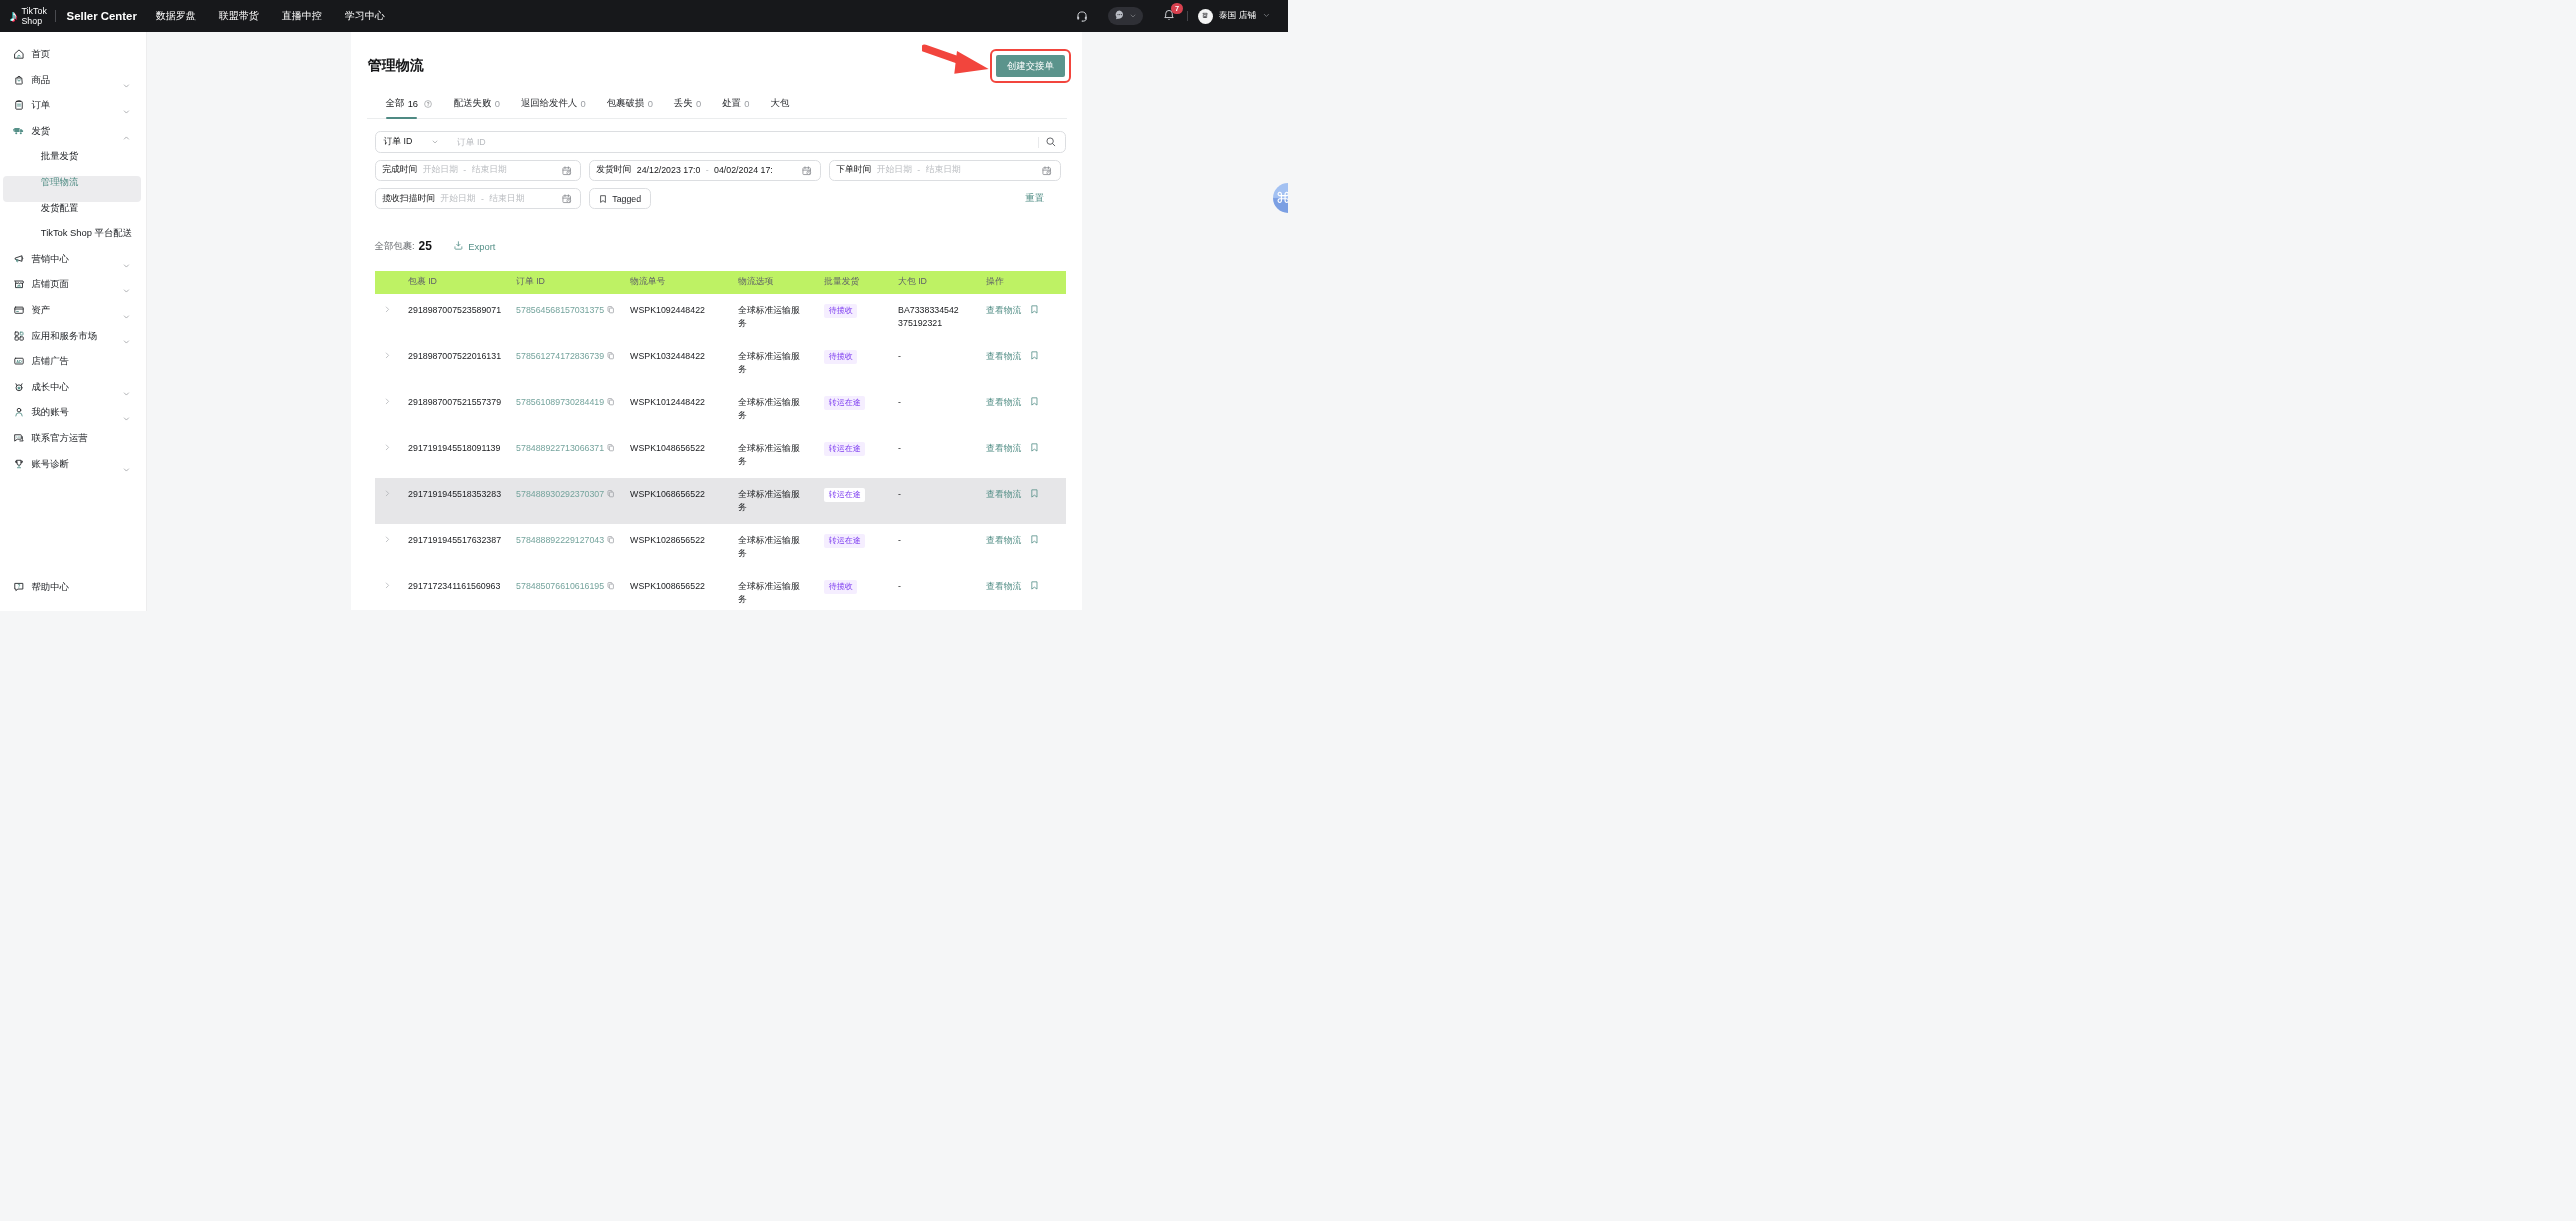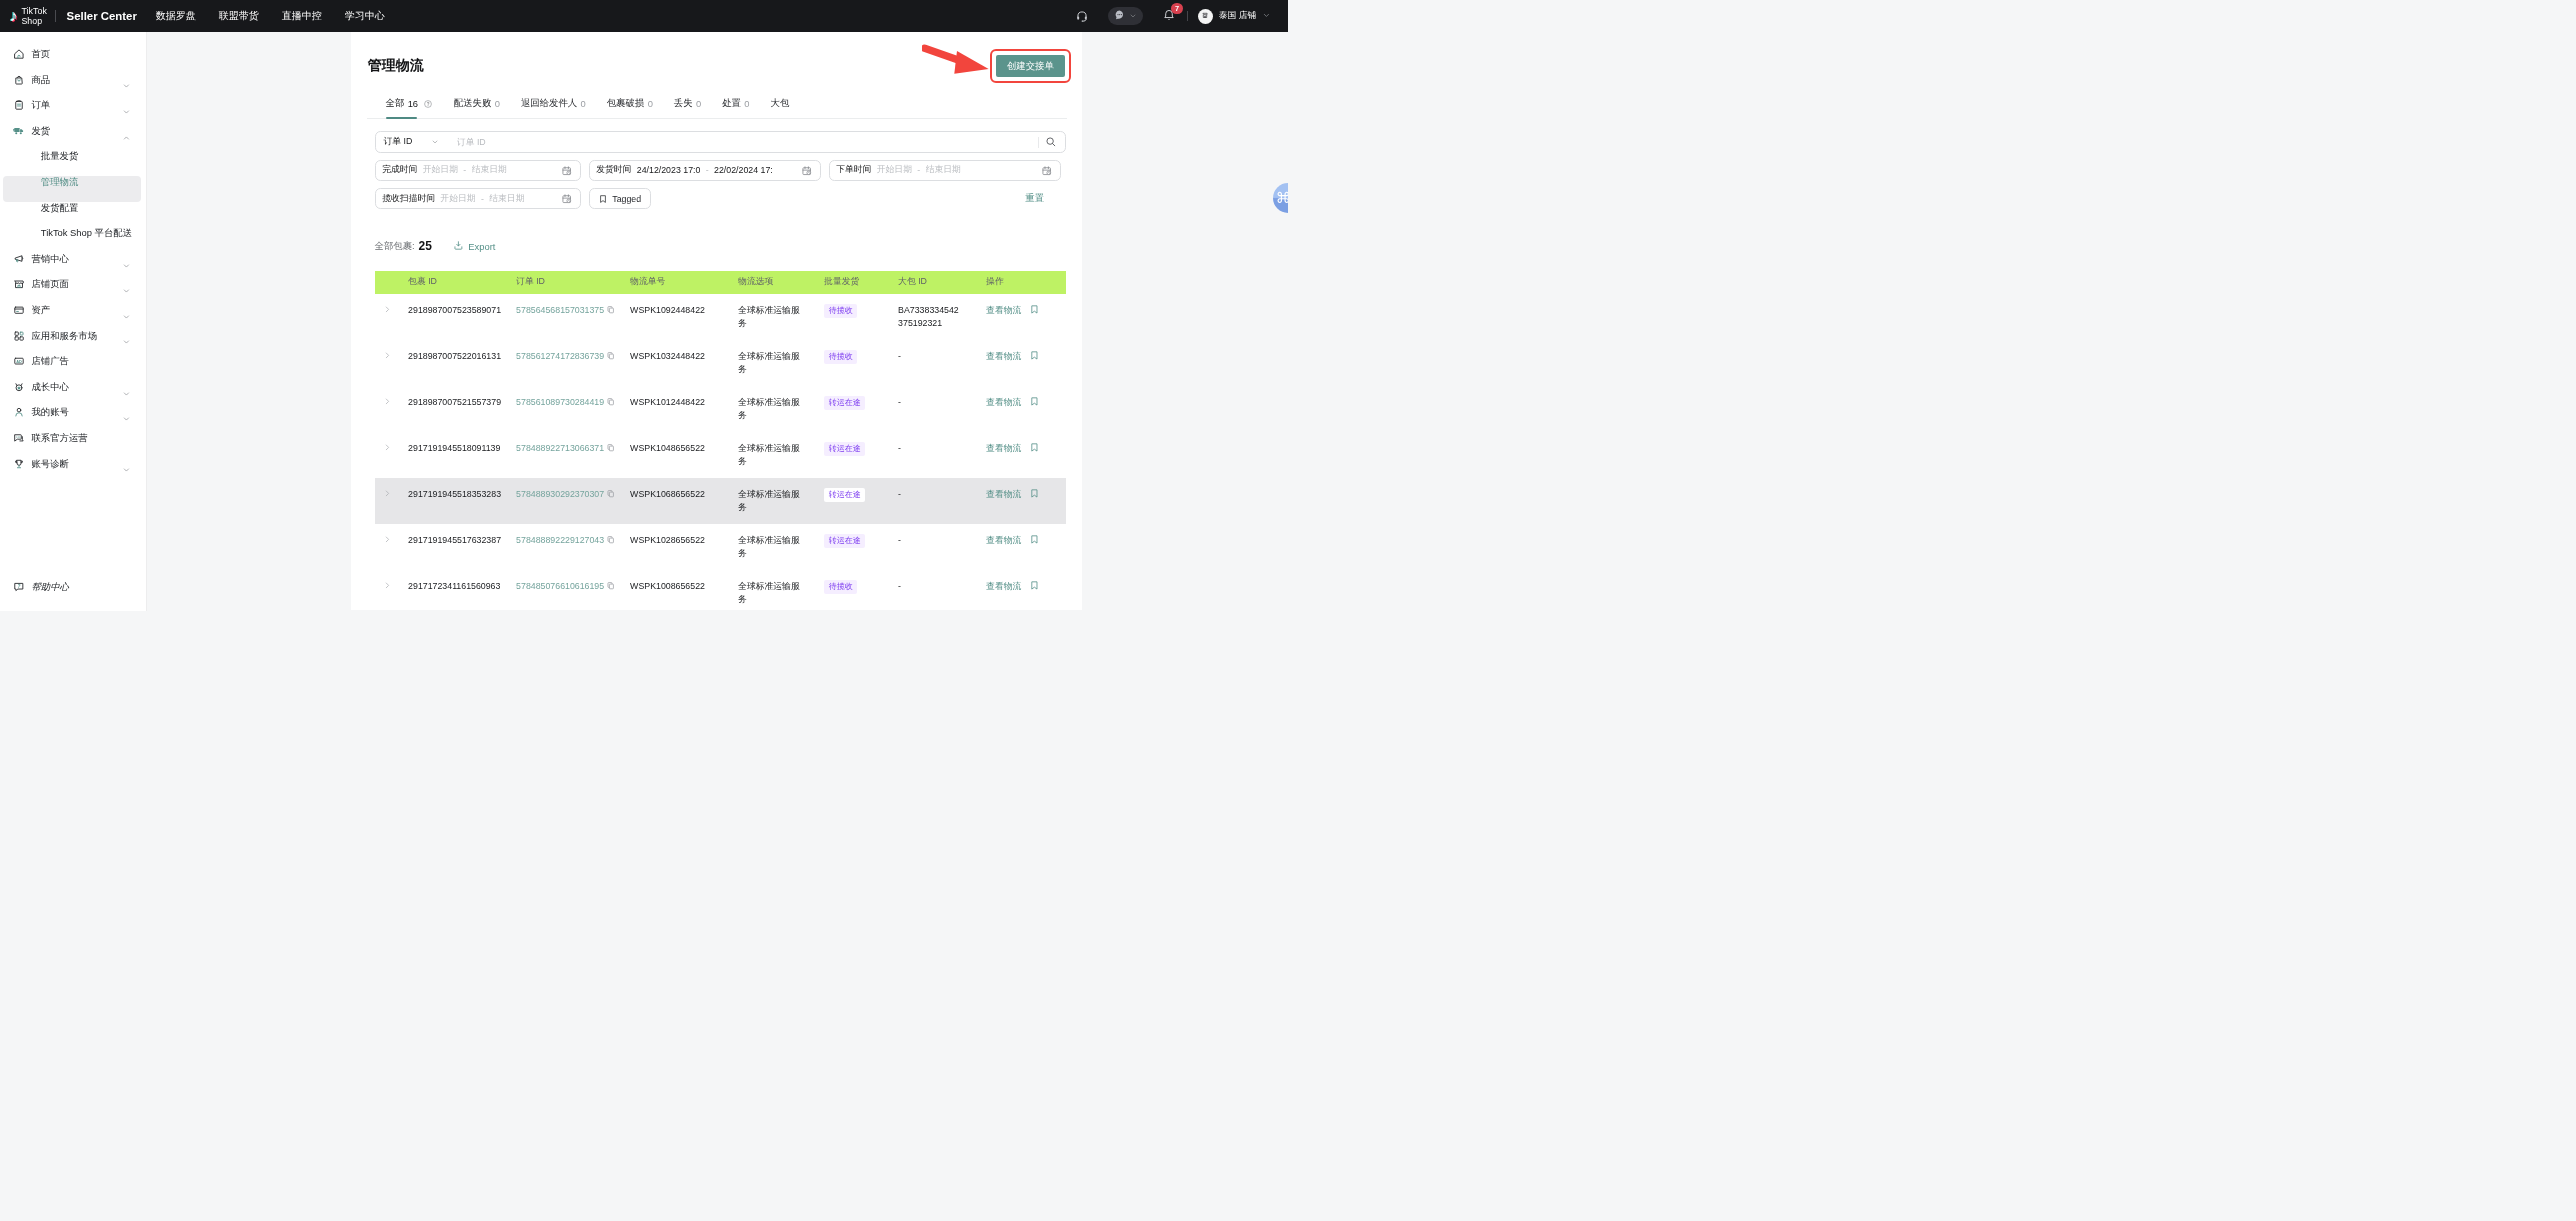--- a/index.html
+++ b/index.html
@@ -29,21 +29,21 @@
   .store-name { color:#fff; font-size:8.8px; white-space:nowrap; }
 
   
   .sidebar { position:absolute; top:32px; left:0; bottom:0; width:147px; background:#fff; border-right:0.7px solid #ededee; padding-top:16px; z-index:20; }
   .sb-item { height:25.6px; display:flex; align-items:flex-start; padding-left:9.4px; position:relative; cursor:pointer; margin:0 5.4px 0 3.4px; border-radius:4px; }
   .sb-item .sb-label { font-size:9.4px; color:#202327; margin-left:6.7px; white-space:nowrap; }
   .sb-item.sub .sb-label { margin-left:28px; }
   .sb-item.selected { background:#ececee; }
   .sb-item.selected .sb-label { color:#4e8b83; font-weight:500; }
   .sb-chev { position:absolute; right:9.4px; top:50%; transform:translateY(-50%); display:flex; }
-  .sb-foot { position:absolute; bottom:4px; left:0; right:0;font-style:italic; }
+  .sb-foot { position:absolute; bottom:4px; left:0; right:0; }
   .icon18 { width:12px; height:12px; flex:0 0 12px; display:flex; }
   svg .s { fill:none; stroke:#27292d; stroke-width:1.5; stroke-linecap:round; stroke-linejoin:round; }
   svg .t { stroke:#559088; }
   svg .f { fill:#559088; stroke:none; }
   svg .tf { fill:#559088; stroke:none; }
   svg .dot { stroke:#559088; stroke-width:1.8; stroke-linecap:round; }
 
   
   .main { position:absolute; top:32px; left:147px; right:0; bottom:0; background:#f5f6f7; }
   .card { position:absolute; left:204px; top:0; width:731px; height:578px; background:#fff; padding:0 15.5px; }
@@ -464,21 +464,21 @@
                 <path d="M7 3.2v3.2M13 3.2v3.2M3.4 9h13.2" stroke="#85888d" stroke-width="1.4" stroke-linecap="round"></path>
                 <circle cx="13.7" cy="13.6" r="3.3" fill="#fff" stroke="#85888d" stroke-width="1.3"></circle>
                 <path d="M13.7 12.1v1.6l1.2.7" fill="none" stroke="#85888d" stroke-width="1.2" stroke-linecap="round"></path>
               </svg>
             </span>
           </div>
           <div class="date-box w2">
             <span class="d-label">发货时间</span>
             <span class="d-val filled">24/12/2023 17:0</span>
             <span class="d-sep">-</span>
-            <span class="d-val filled">22/02/2024 17:</span>
+            <span class="d-val filled">04/02/2024 17:</span>
             <span class="d-cal">
               <svg viewBox="0 0 20 20" width="11.4" height="11.4">
                 <rect x="3.4" y="4.8" width="13.2" height="12" rx="1.5" fill="none" stroke="#85888d" stroke-width="1.4"></rect>
                 <path d="M7 3.2v3.2M13 3.2v3.2M3.4 9h13.2" stroke="#85888d" stroke-width="1.4" stroke-linecap="round"></path>
                 <circle cx="13.7" cy="13.6" r="3.3" fill="#fff" stroke="#85888d" stroke-width="1.3"></circle>
                 <path d="M13.7 12.1v1.6l1.2.7" fill="none" stroke="#85888d" stroke-width="1.2" stroke-linecap="round"></path>
               </svg>
             </span>
           </div>
           <div class="date-box w3">

